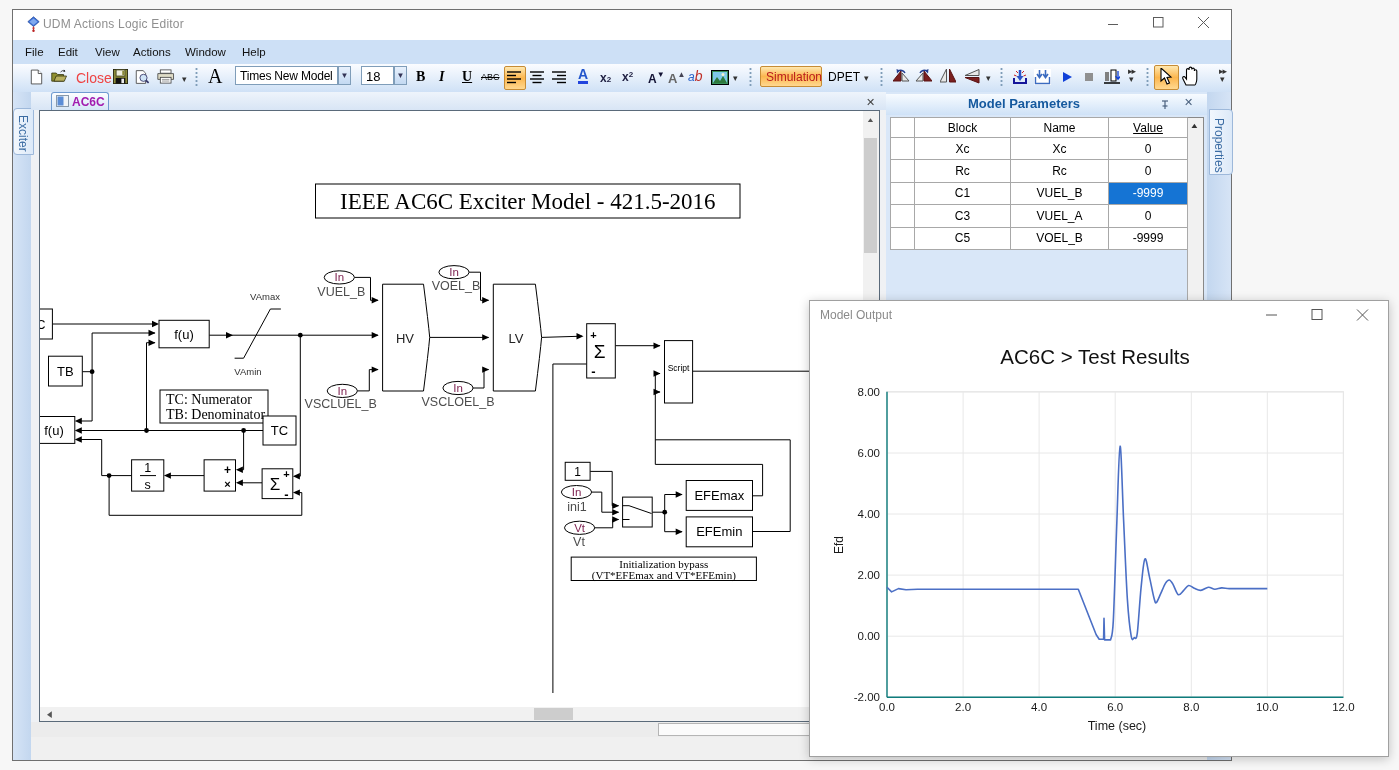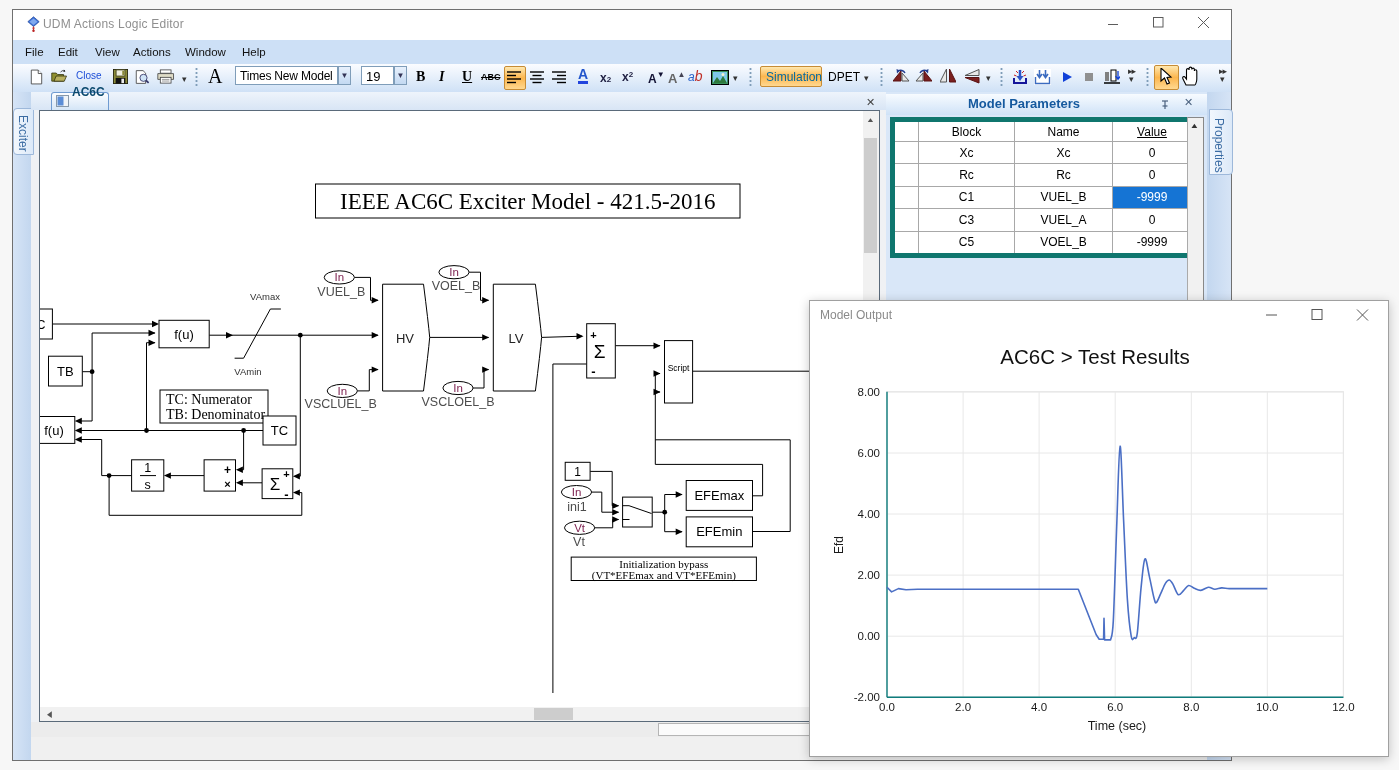--- a/index.html
+++ b/index.html
@@ -49,21 +49,21 @@
 
 <svg class="abs" style="left:30px;top:69px" width="13" height="16" viewBox="0 0 15 17">
  <path d="M1.5,0.5 h8 l4,4 v12 h-12 z" fill="#fff" stroke="#444"></path>
  <path d="M9.5,0.5 v4 h4" fill="#fff" stroke="#444"></path>
 </svg>
 <svg class="abs" style="left:51px;top:67px" width="17" height="18" viewBox="0 0 23 18">
  <path d="M1,16 V5 h6 l2,2 h8 v9 z" fill="#8f8f30" stroke="#2a2a08"></path>
  <path d="M4,16 l3,-7 h14 l-3,7 z" fill="#b8b060" stroke="#2a2a08"></path>
  <path d="M13,4 a4,4 0 0 1 6,-1.5 m0,0 l-2.2,0.4 m2.2,-0.4 l-1.4,-1.8" stroke="#111" fill="none"></path>
 </svg>
-<div class="abs" style="left:76px;top:70px;font-size:10px;color:#1d4ed8">Close</div>
+<div class="abs" style="left:76px;top:70px;font-size:14px;color:#ef4444">Close</div>
 <svg class="abs" style="left:113px;top:69px" width="15" height="15" viewBox="0 0 17 17">
  <rect x="0.5" y="0.5" width="16" height="16" fill="#8a8a38" stroke="#22220a"></rect>
  <rect x="3.5" y="1" width="10" height="7" fill="#eeeedd" stroke="#44441a"></rect>
  <rect x="10.5" y="2" width="2.5" height="5" fill="#8a8a38"></rect>
  <rect x="3" y="10" width="11" height="6.5" fill="#111"></rect>
  <rect x="9.5" y="11" width="3" height="5" fill="#eee"></rect>
 </svg>
 <svg class="abs" style="left:135px;top:69px" width="17" height="16" viewBox="0 0 20 16">
  <path d="M1.5,0.5 h8 l3,3 v12 h-11 z" fill="#fff" stroke="#444"></path>
  <circle cx="10" cy="9" r="4.2" fill="#cfe4f7" stroke="#336"></circle>
@@ -74,26 +74,26 @@
  <path d="M1,5.5 h19 v7 h-19 z" fill="#e0ddc8" stroke="#444"></path>
  <rect x="4" y="10" width="13" height="7" fill="#fff" stroke="#444"></rect>
  <line x1="6" y1="12.5" x2="15" y2="12.5" stroke="#888"></line>
  <line x1="6" y1="14.5" x2="15" y2="14.5" stroke="#888"></line>
 </svg>
 <div class="ovf" style="left:182px;top:74px">▾</div>
 <div class="grip" style="left:195px"></div>
 <div class="abs" style="left:208px;top:65px;font-size:20px;font-family:'Liberation Serif',serif;color:#000">A</div>
 <div class="combo" style="left:235px;width:103px;font-size:12px;letter-spacing:-0.2px;padding-left:4px;">Times New Model</div>
 <div class="cbtn" style="left:338px">▼</div>
-<div class="combo" style="left:361px;width:33px;font-size:13px;letter-spacing:0;">19</div>
+<div class="combo" style="left:361px;width:33px;font-size:13px;letter-spacing:0;">18</div>
 <div class="cbtn" style="left:394px">▼</div>
 <div class="abs" style="left:416px;top:69px;font-size:14px;font-weight:bold;font-family:'Liberation Serif',serif;color:#000">B</div>
 <div class="abs" style="left:439px;top:69px;font-size:14px;font-weight:bold;font-style:italic;font-family:'Liberation Serif',serif;color:#000">I</div>
 <div class="abs" style="left:462px;top:69px;font-size:14px;font-weight:bold;text-decoration:underline;font-family:'Liberation Serif',serif;color:#000">U</div>
-<div class="abs" style="left:481px;top:72px;font-size:9px;font-weight:bold;text-decoration:line-through;color:#000">ABC</div>
+<div class="abs" style="left:481px;top:72px;font-size:9px;font-weight:normal;text-decoration:line-through;color:#000">ABC</div>
 <div class="selbtn" style="left:504px;top:66px;width:20px;height:22px"></div>
 <svg class="abs" style="left:507px;top:71px" width="14" height="13" viewBox="0 0 14 13">
  <g stroke="#000" stroke-width="1.4">
       <line x1="0" y1="1" x2="14" y2="1"></line>
       <line x1="0" y1="4.5" x2="9" y2="4.5"></line>
       <line x1="0" y1="8" x2="14" y2="8"></line>
       <line x1="0" y1="11.5" x2="9" y2="11.5"></line>
     </g>
 </svg>
 <svg class="abs" style="left:530px;top:71px" width="14" height="13" viewBox="0 0 14 13">
@@ -120,21 +120,21 @@
 <div class="abs" style="left:688px;top:68px;font-size:12px;font-style:italic;"><span style="color:#2b62c8;">a</span><span style="color:#c03028;font-size:14px;">b</span></div>
 <svg class="abs" style="left:711px;top:70px" width="18" height="15" viewBox="0 0 18 15">
  <rect x="0.5" y="0.5" width="17" height="14" fill="#3a8f58" stroke="#000"></rect>
  <rect x="2" y="2" width="14" height="11" fill="#7ec8e8"></rect>
  <path d="M2,13 l4,-6 l3,4 l3,-5 l4,7 z" fill="#2e7a3c"></path>
  <circle cx="12" cy="4.5" r="1.5" fill="#f5f0d0"></circle>
 </svg>
 <div class="ovf" style="left:733px;top:73px">▾</div>
 <div class="grip" style="left:749px"></div>
 <div class="selbtn" style="left:760px;top:66px;width:60px;height:19px"></div>
-<div class="abs" style="left:766px;top:70px;font-size:12px;color:#0369a1">Simulation</div>
+<div class="abs" style="left:766px;top:70px;font-size:12px;color:#b91c1c">Simulation</div>
 <div class="abs" style="left:828px;top:70px;font-size:12px;color:#000">DPET</div>
 <div class="ovf" style="left:864px;top:73px">▾</div>
 <div class="grip" style="left:880px"></div>
 <svg class="abs" style="left:893px;top:67px" width="17" height="17" viewBox="0 0 17 17">
  <polygon points="0,14 8,14 8,4" fill="#7b1f1f" stroke="#5a1212"></polygon>
  <polygon points="9,14 16,14 9,6" fill="#e8e8e8" stroke="#555"></polygon>
  <path d="M12,6 a5,5 0 0 0 -7,-2" fill="none" stroke="#223c8f" stroke-width="1.5"></path>
  <polygon points="3.5,2 7,3.5 4,6.5" fill="#223c8f"></polygon>
 </svg>
 <svg class="abs" style="left:915px;top:67px" width="17" height="17" viewBox="0 0 17 17">
@@ -209,21 +209,21 @@
 <div class="vtab" style="left:1209px;top:109px;width:22px;height:64px;border-radius:0 4px 4px 0;">
     <div class="vtxt" style="padding-top:8px">Properties</div>
   </div>
 
 <div class="abs" style="left:31px;top:92px;width:855px;height:18px;background:linear-gradient(#eef4fb,#d8e5f5)"></div>
 <div class="abs" style="left:51px;top:92px;width:58px;height:18px;background:linear-gradient(#fdfeff,#d4e5f7);border:1px solid #6f9bd1;border-bottom:none;border-radius:3px 3px 0 0;box-sizing:border-box;"></div>
 <svg class="abs" style="left:56px;top:95px" width="13" height="12" viewBox="0 0 13 12">
  <rect x="0.5" y="0.5" width="12" height="11" fill="#f0f4f8" stroke="#8899aa"></rect>
  <rect x="1.5" y="1.5" width="6" height="9" fill="#5b8dd6"></rect>
 </svg>
-<div class="abs" style="left:72px;top:85px;font-size:12px;font-weight:bold;color:#0c4a6e;">AC6C</div>
+<div class="abs" style="left:72px;top:95px;font-size:12px;font-weight:bold;color:#a21caf;">AC6C</div>
 <div class="abs" style="left:866px;top:96px;font-size:11px;color:#444;">✕</div>
 
 <div class="abs" style="left:39px;top:110px;width:841px;height:612px;border:1px solid #5a6a7a;background:#fff;box-sizing:border-box;"></div>
 
 <div class="abs" style="left:863px;top:111px;width:16px;height:596px;background:#f1f1f1;"></div>
 <div class="abs" style="left:866px;top:115px;font-size:9px;color:#555;transform:scale(1,0.7)">▲</div>
 <div class="abs" style="left:864px;top:138px;width:13px;height:115px;background:#cdcdcd;"></div>
 
 <div class="abs" style="left:40px;top:707px;width:839px;height:14px;background:#f1f1f1;"></div>
 <div class="abs" style="left:46px;top:709px;font-size:9px;color:#555;transform:scale(0.7,1)">◀</div>
@@ -429,21 +429,21 @@
         <td>0</td>
       </tr>
 <tr>
         <td></td>
         <td>C5</td>
         <td>VOEL_B</td>
         <td>-9999</td>
       </tr>
     </tbody>
   </table>
-<style>#ptable{border:5px solid #0f766e;padding-left:36px;}#ptable td{border:1px solid #a8a8a8;text-align:center;padding:0;overflow:hidden;white-space:nowrap;height:21.4px;}</style>
+<style>#ptable{border:1px solid #0f766e;padding-left:36px;}#ptable td{border:1px solid #a8a8a8;text-align:center;padding:0;overflow:hidden;white-space:nowrap;height:21.4px;}</style>
 <div class="abs" style="left:1187px;top:117px;width:17px;height:199px;background:#f1f1f1;border:1px solid #888;border-left:1px solid #aaa;box-sizing:border-box;"></div>
 <div class="abs" style="left:1190px;top:121px;font-size:9px;color:#333;transform:scale(1.1,0.8)">▲</div>
 
 <div class="abs" style="left:809px;top:300px;width:578px;height:455px;background:#fff;border:1px solid #a0a0a0;box-shadow:0 2px 10px rgba(0,0,0,0.22);"></div>
 <div class="abs" style="left:820px;top:308px;font-size:12px;color:#8a8a8a;">Model Output</div>
 <svg class="abs" style="left:1260px;top:308px" width="115" height="14" viewBox="0 0 115 14">
  <line x1="6" y1="7" x2="17" y2="7" stroke="#555" stroke-width="1"></line>
  <rect x="52" y="1.5" width="10" height="10" fill="none" stroke="#555" stroke-width="1"></rect>
  <line x1="97" y1="1.5" x2="108" y2="12.5" stroke="#555" stroke-width="1"></line>
  <line x1="108" y1="1.5" x2="97" y2="12.5" stroke="#555" stroke-width="1"></line>

